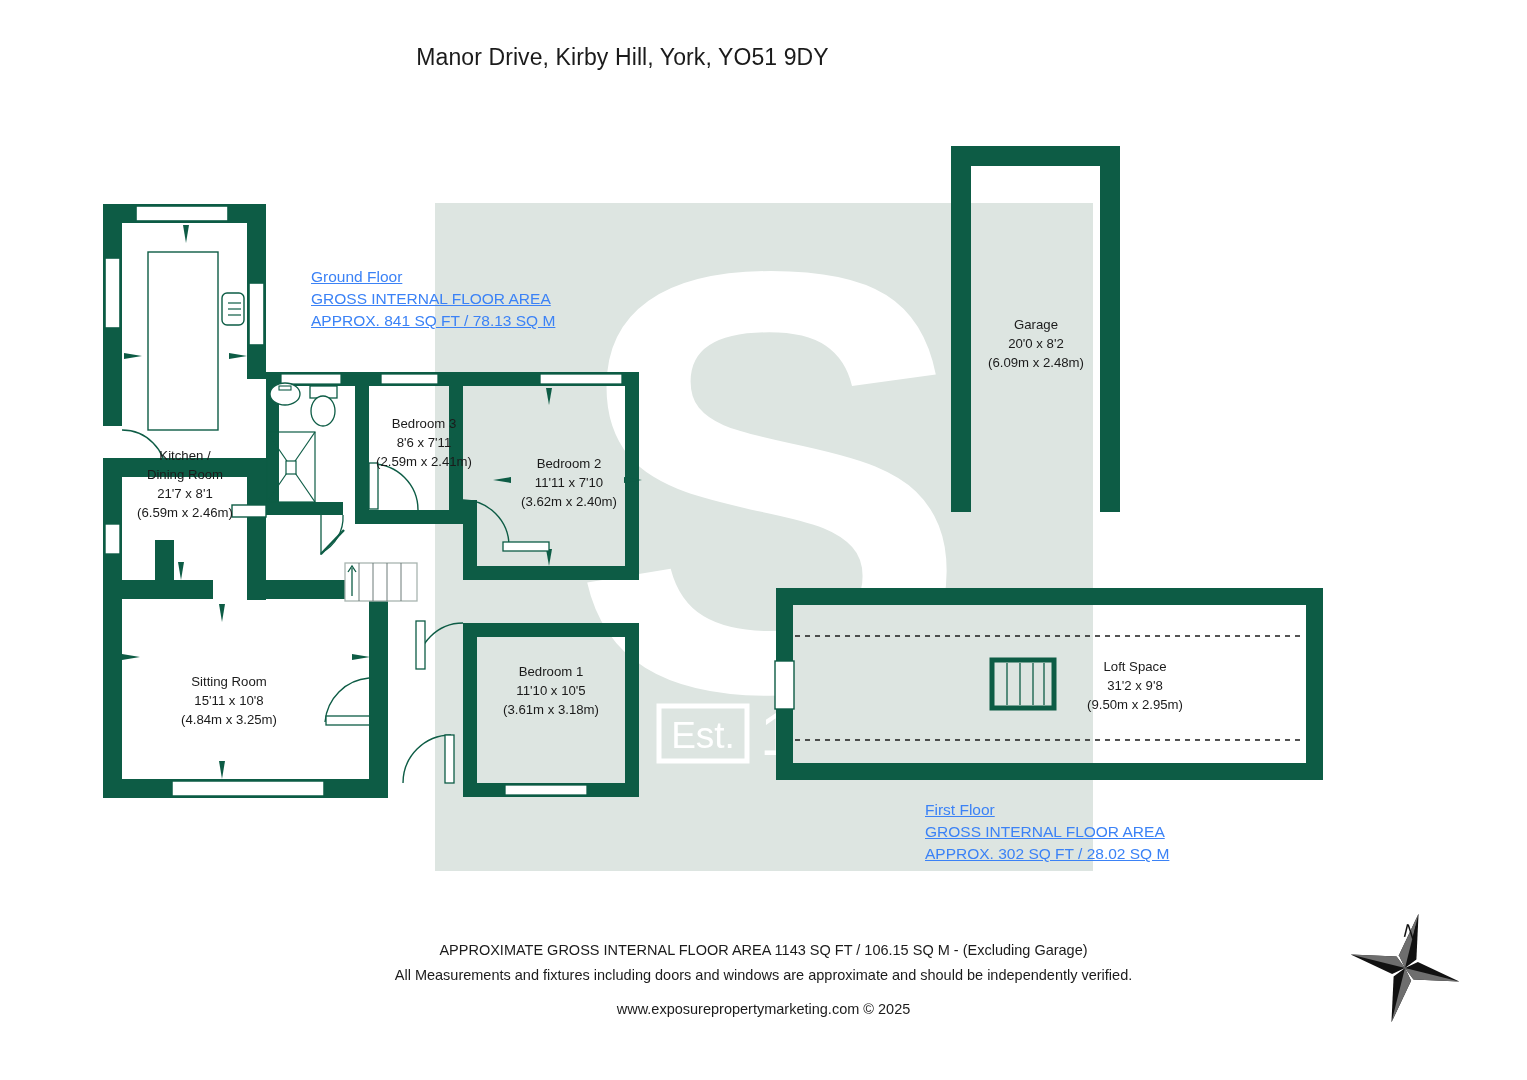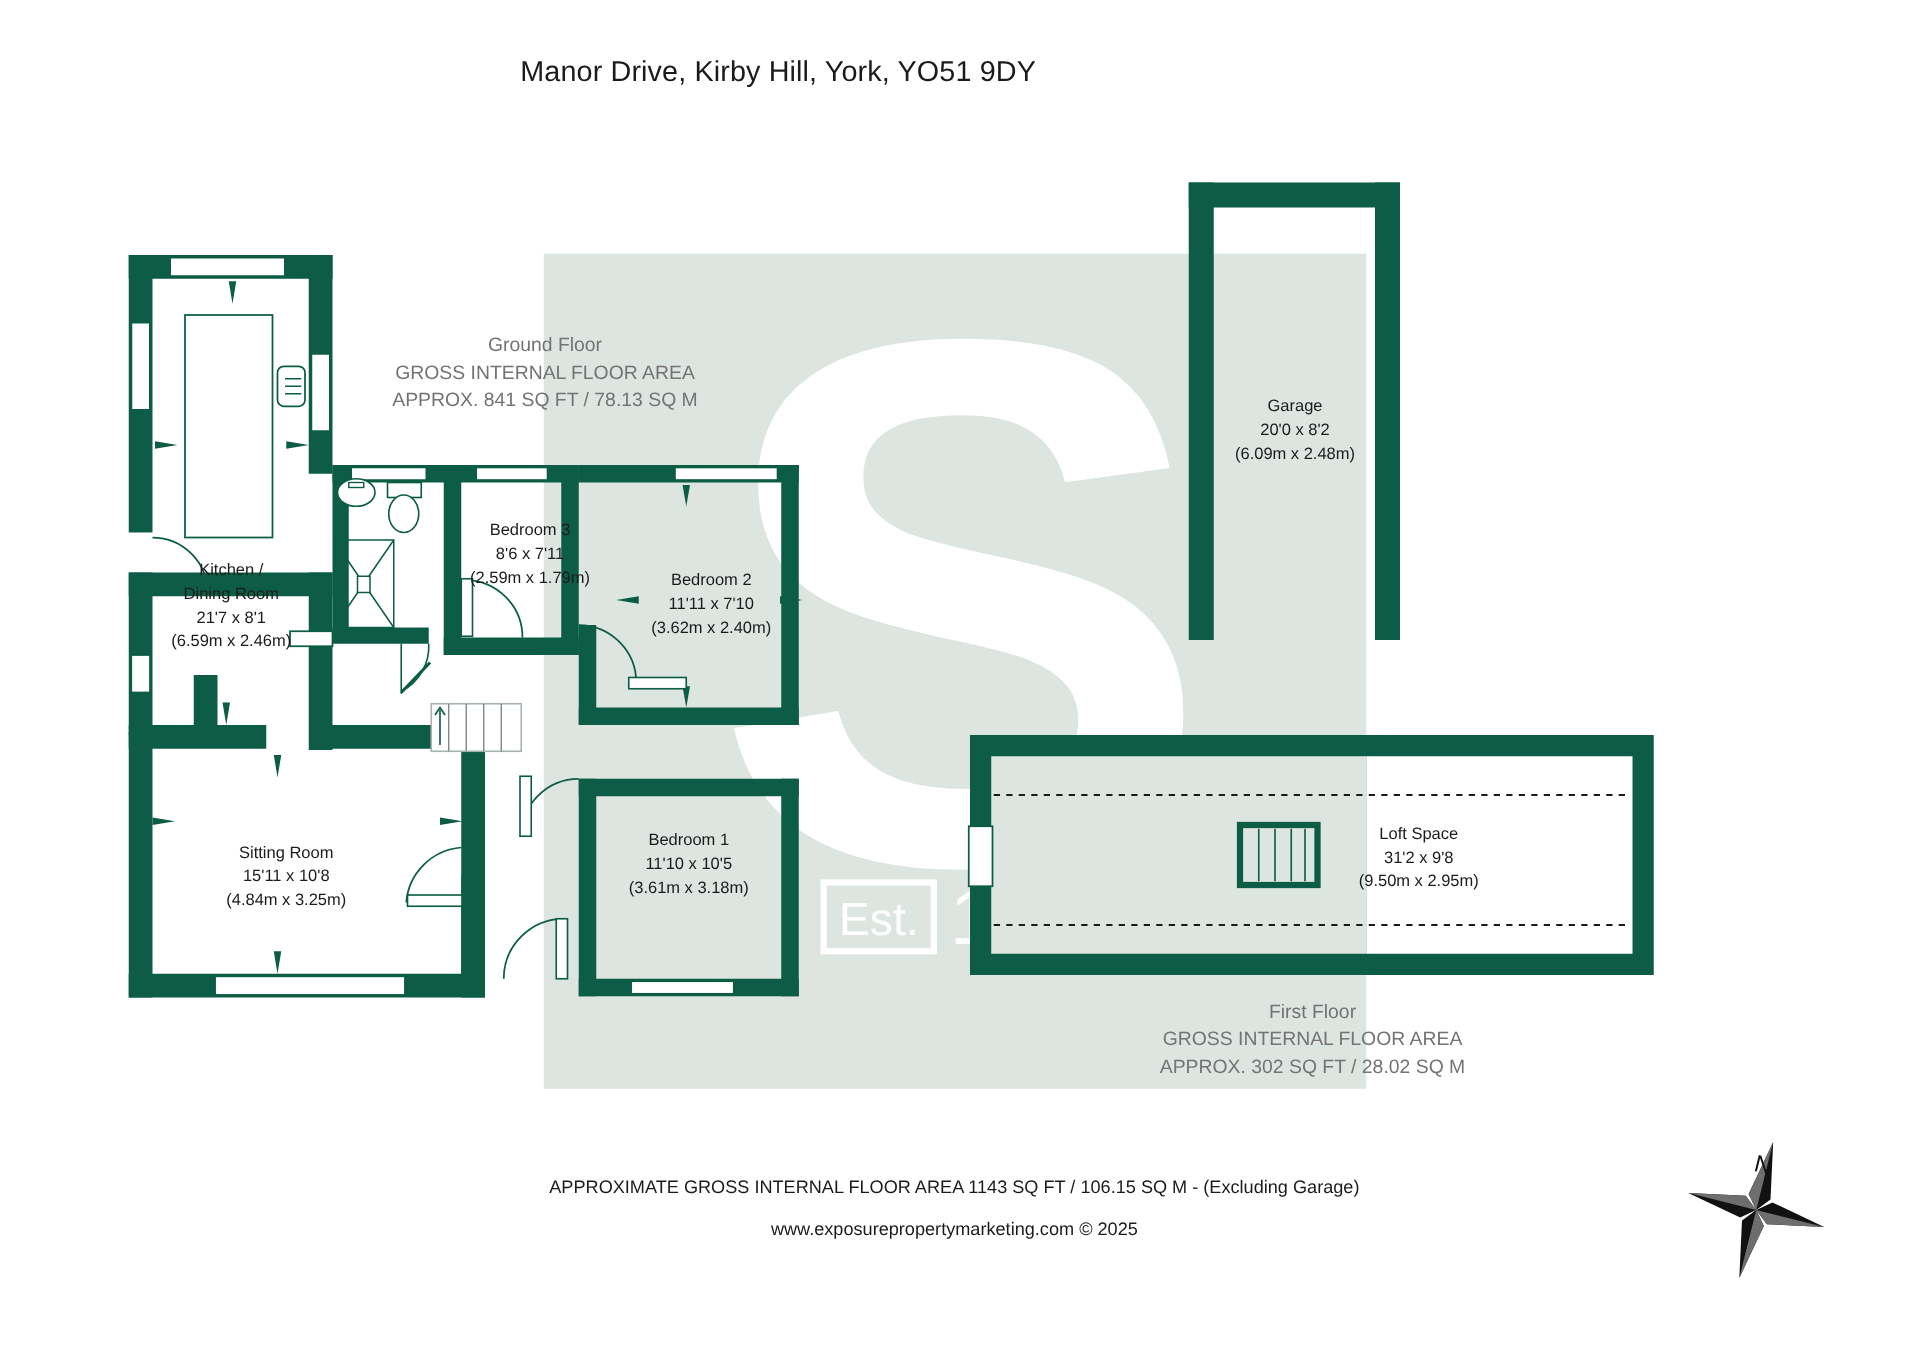--- a/index.html
+++ b/index.html
@@ -25,25 +25,25 @@
     position: absolute;
     top: 44px; left: 0; width: 1245px;
     text-align: center;
     font-size: 23px;
     letter-spacing: 0.1px;
     color: #1b1b1b;
     white-space: nowrap;
   }
   .floor-caption {
     position: absolute;
-    text-align: center;
     font-size: 15.5px;
     line-height: 22px;
-    color: #737373;
+    color: #3b82f6;
     white-space: nowrap;
+    text-decoration: underline;
   }
   .floor-caption .cap-title { font-size: 15.5px; }
   .room-label {
     position: absolute;
     text-align: center;
     font-size: 13.2px;
     line-height: 19px;
     color: #1b1b1b;
     white-space: nowrap;
     transform: translateX(-50%);
@@ -258,21 +258,21 @@
 
   <div class="room-label" style="left:229px; top:672px;">
     <div>Sitting Room</div>
     <div>15'11 x 10'8</div>
     <div>(4.84m x 3.25m)</div>
   </div>
 
   <div class="room-label" style="left:424px; top:414px;">
     <div>Bedroom 3</div>
     <div>8'6 x 7'11</div>
-    <div>(2.59m x 1.79m)</div>
+    <div>(2.59m x 2.41m)</div>
   </div>
 
   <div class="room-label" style="left:569px; top:454px;">
     <div>Bedroom 2</div>
     <div>11'11 x 7'10</div>
     <div>(3.62m x 2.40m)</div>
   </div>
 
   <div class="room-label" style="left:551px; top:662px;">
     <div>Bedroom 1</div>
@@ -287,16 +287,17 @@
   </div>
 
   <div class="room-label" style="left:1135px; top:657px;">
     <div>Loft Space</div>
     <div>31'2 x 9'8</div>
     <div>(9.50m x 2.95m)</div>
   </div>
 
   <div class="footer" style="top:938px;">
     <div class="l2">APPROXIMATE GROSS INTERNAL FLOOR AREA 1143 SQ FT / 106.15 SQ M - (Excluding Garage)</div>
+    <div class="l3">All Measurements and fixtures including doors and windows are approximate and should be independently verified.</div>
     <div class="l4">www.exposurepropertymarketing.com © 2025</div>
   </div>
 
 </div>
 
 </body></html>

